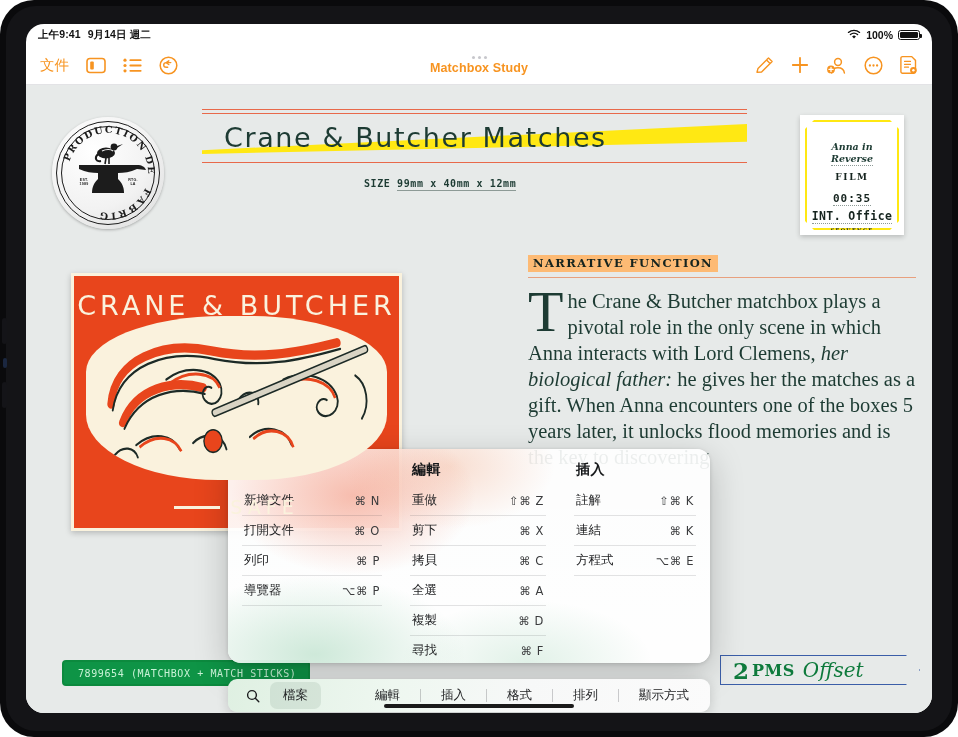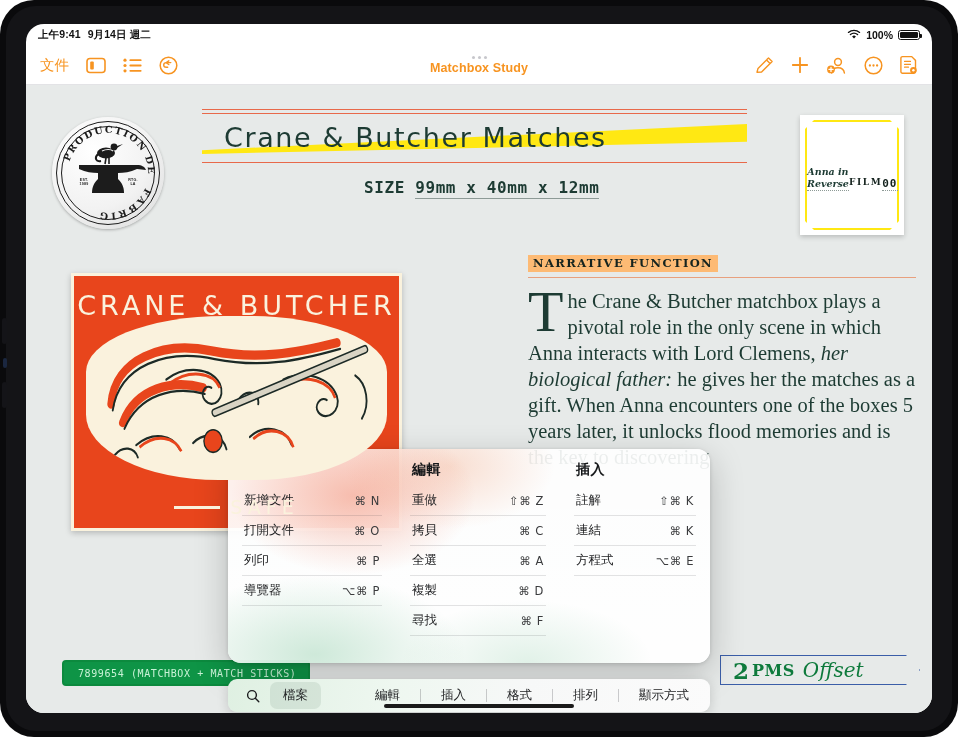--- a/index.html
+++ b/index.html
@@ -100,37 +100,37 @@
   }
   .maintitle{
     position:absolute;left:22px;top:20px;right:0;
     font-size:27px;font-weight:500;color:#1d3b33;
     letter-spacing:1.6px;
     font-family:"DejaVu Sans",sans-serif;
   }
   .sizeline{
     position:absolute;left:338px;top:93px;
     font-family:"DejaVu Sans Mono","Liberation Mono",monospace;
-    font-size:16px;font-weight:bold;color:#1d3b33;letter-spacing:.6px;
+    font-size:10px;font-weight:bold;color:#1d3b33;letter-spacing:.6px;
   }
   .sizeline .val{border-bottom:1.2px solid #8d9a96;padding-bottom:1px;}
 
   
   .filmcard{
     position:absolute;left:774px;top:30px;width:104px;height:120px;
     background:#fff;
     box-shadow:0 2px 5px rgba(0,0,0,.2);
     padding:5px;box-sizing:border-box;
   }
   .filmcard .inner{
     width:100%;height:100%;box-sizing:border-box;
     border:2.5px solid #ffe813;
     clip-path:polygon(9px 0,calc(100% - 9px) 0,100% 9px,100% calc(100% - 9px),calc(100% - 9px) 100%,9px 100%,0 calc(100% - 9px),0 9px);
-    display:flex;flex-direction:row;align-items:center;
-    padding-top:7px;box-sizing:border-box;
+    display:flex;flex-direction:column;align-items:center;
+    padding-top:19px;box-sizing:border-box;
   }
   .fc-script{
     font-family:"DejaVu Serif","Liberation Serif",serif;
     font-style:italic;font-size:9.5px;color:#1d3b33;
     text-align:center;line-height:1.25;
     border-bottom:1px dotted #8d9a96;font-weight:bold;
   }
   .fc-film{font-family:"DejaVu Serif",serif;font-weight:bold;font-size:9px;letter-spacing:1.6px;color:#16241f;margin-top:6px;}
   .fc-time{font-family:"DejaVu Sans Mono",monospace;font-weight:bold;font-size:11px;color:#16241f;margin-top:10px;letter-spacing:1px;border-bottom:1px dotted #8d9a96;}
   .fc-int{font-family:"DejaVu Sans Mono",monospace;font-weight:bold;font-size:11.5px;color:#16241f;margin-top:3px;letter-spacing:.4px;border-bottom:1px dotted #8d9a96;}
@@ -520,20 +520,24 @@
             </div>
           </div>
 
           <div class="mcol c2">
             <h4>編輯</h4>
             <div class="mitem">
               <span>重做</span>
               <span class="sc">⇧⌘ Z</span>
             </div>
             <div class="mitem">
+              <span>剪下</span>
+              <span class="sc">⌘ X</span>
+            </div>
+            <div class="mitem">
               <span>拷貝</span>
               <span class="sc">⌘ C</span>
             </div>
             <div class="mitem">
               <span>全選</span>
               <span class="sc">⌘ A</span>
             </div>
             <div class="mitem">
               <span>複製</span>
               <span class="sc">⌘ D</span>

